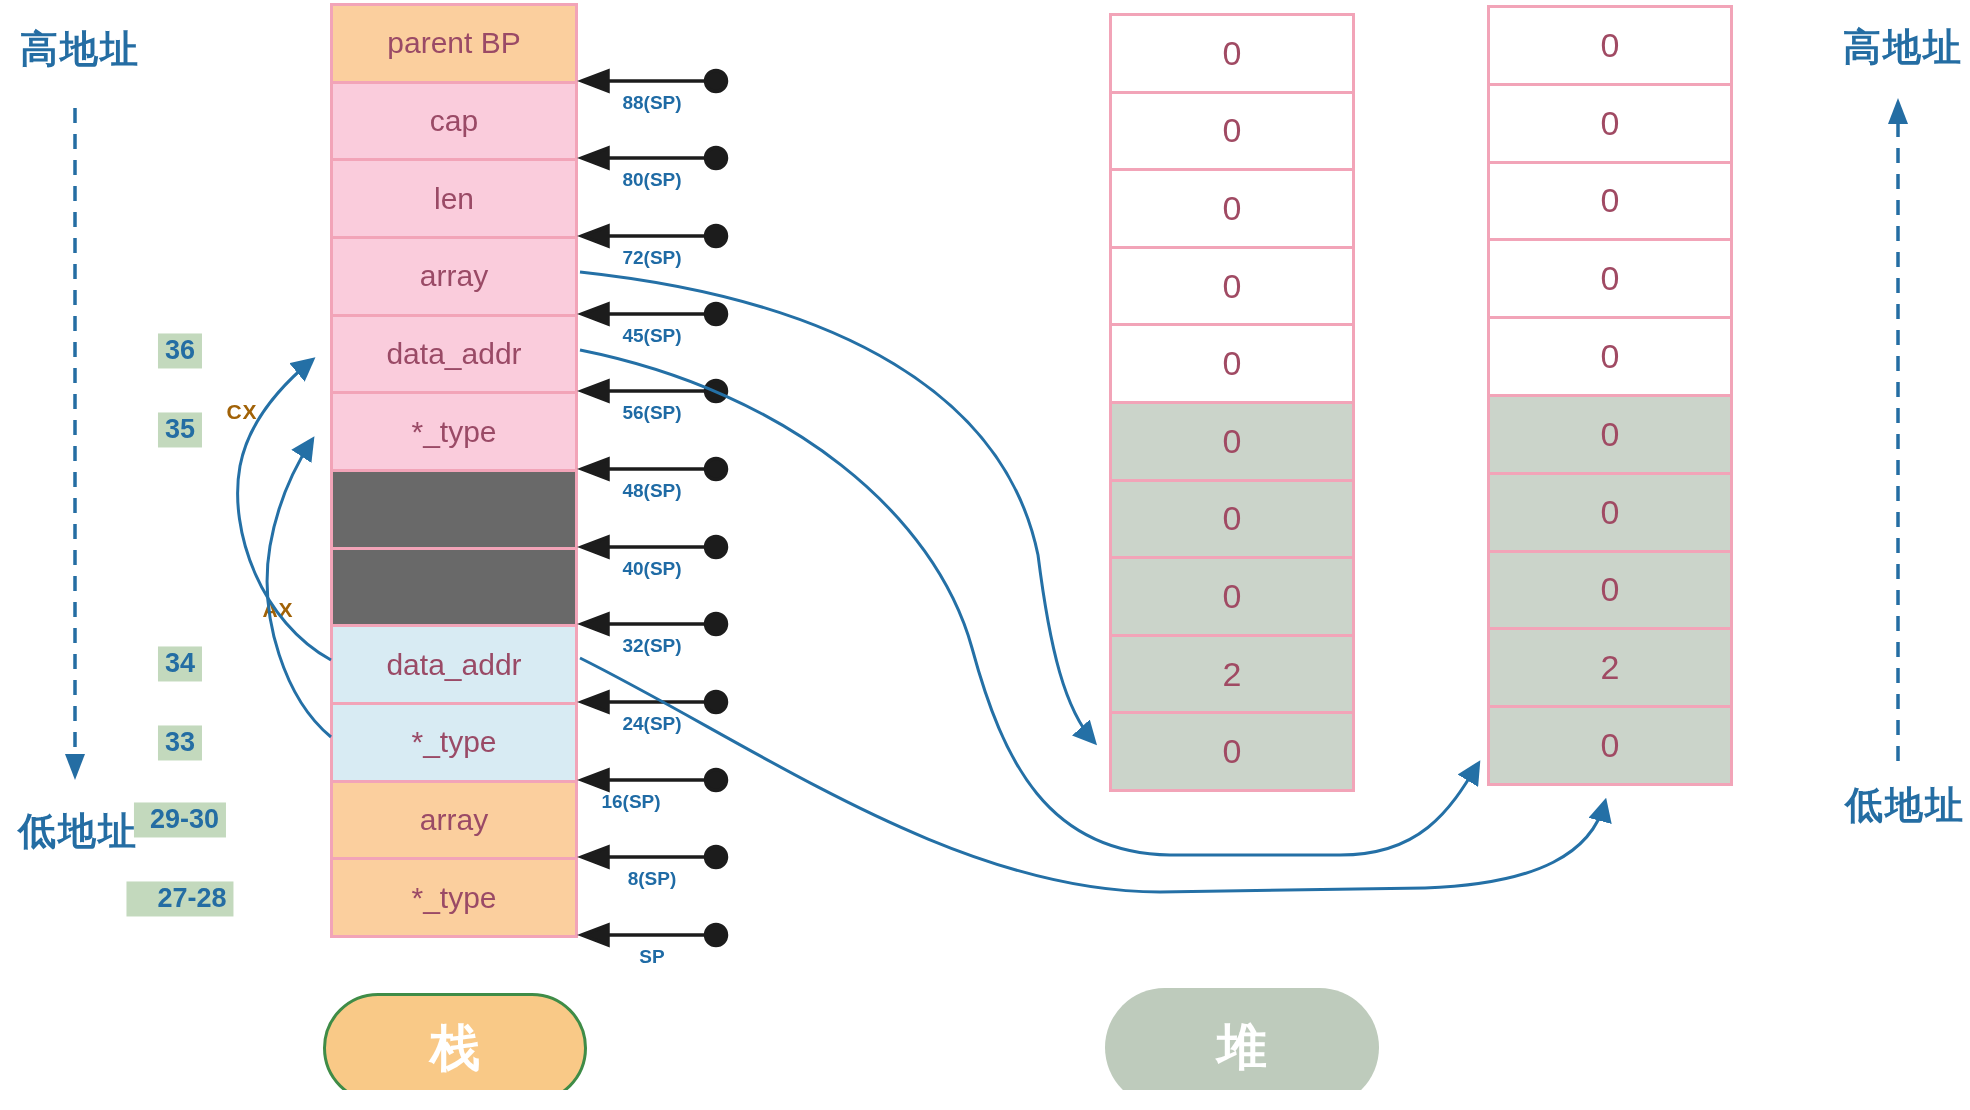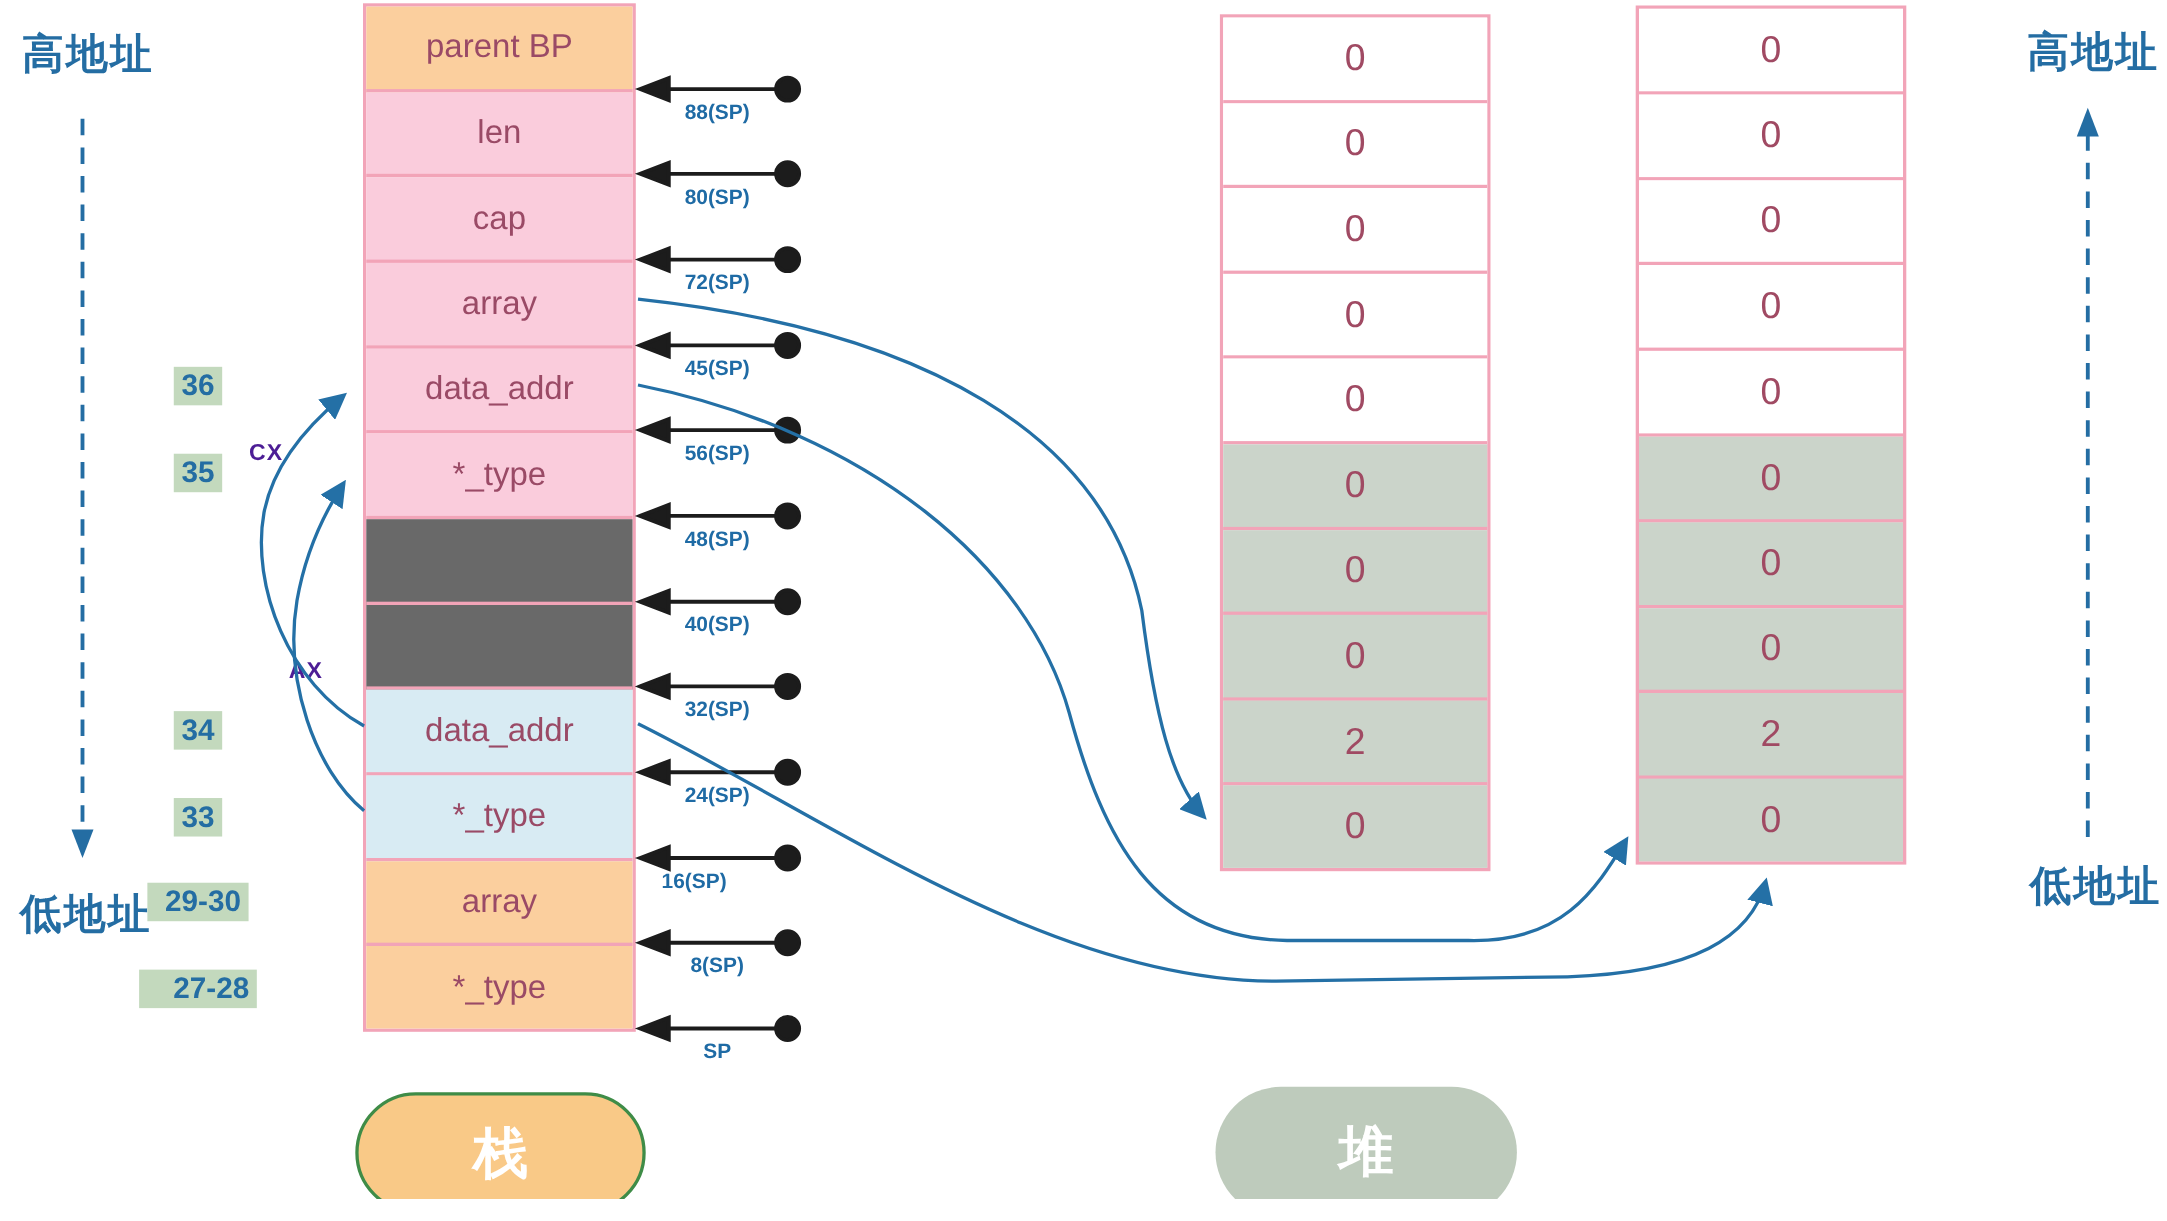--- a/index.html
+++ b/index.html
@@ -23,21 +23,21 @@
   .c-gray{background:#696969;}
   .c-blue{background:#D8EBF3;}
   .c-white{background:#FFFFFF;}
   .c-green{background:#CBD4CA;}
   .heap-col .mem-cell{font-size:34px;color:#A04A63;}
 
   
   .badge{position:absolute;transform:translate(-50%,-50%);background:#C3D9BD;color:#246DA3;
     font-size:27px;font-weight:700;padding:2px 7px;line-height:1.15;white-space:nowrap;}
 
-  .reg-label{position:absolute;transform:translate(-50%,-50%);color:#4c1d95;
+  .reg-label{position:absolute;transform:translate(-50%,-50%);color:#a16207;
     font-size:21px;font-weight:700;letter-spacing:1px;}
 
   .sp-label{position:absolute;width:130px;text-align:center;transform:translateX(-50%);
     color:#1F6BA5;font-size:19px;font-weight:700;}
 
   .pill{position:absolute;display:flex;align-items:center;justify-content:center;
     color:#ffffff;font-size:50px;font-weight:700;box-sizing:border-box;}
   .pill-stack{background:#F9C987;border:3px solid #3F8C47;border-radius:58px;}
   .pill-heap{background:#BECBBC;border-radius:62px;}
 </style>
@@ -46,22 +46,22 @@
 
 <div class="canvas">
 
   <div class="addr-label" style="left:20px;top:24px;">高地址</div>
   <div class="addr-label" style="left:18px;top:806px;">低地址</div>
   <div class="addr-label" style="left:1843px;top:22px;">高地址</div>
   <div class="addr-label" style="left:1845px;top:780px;">低地址</div>
 
   <div class="mem-col" style="left:330px;top:3px;width:248px;height:935px;">
     <div class="mem-cell c-orange">parent BP</div>
+    <div class="mem-cell c-pink">cap</div>
     <div class="mem-cell c-pink">len</div>
-    <div class="mem-cell c-pink">cap</div>
     <div class="mem-cell c-pink">array</div>
     <div class="mem-cell c-pink">data_addr</div>
     <div class="mem-cell c-pink">*_type</div>
     <div class="mem-cell c-gray"></div>
     <div class="mem-cell c-gray"></div>
     <div class="mem-cell c-blue">data_addr</div>
     <div class="mem-cell c-blue">*_type</div>
     <div class="mem-cell c-orange">array</div>
     <div class="mem-cell c-orange">*_type</div>
   </div>

